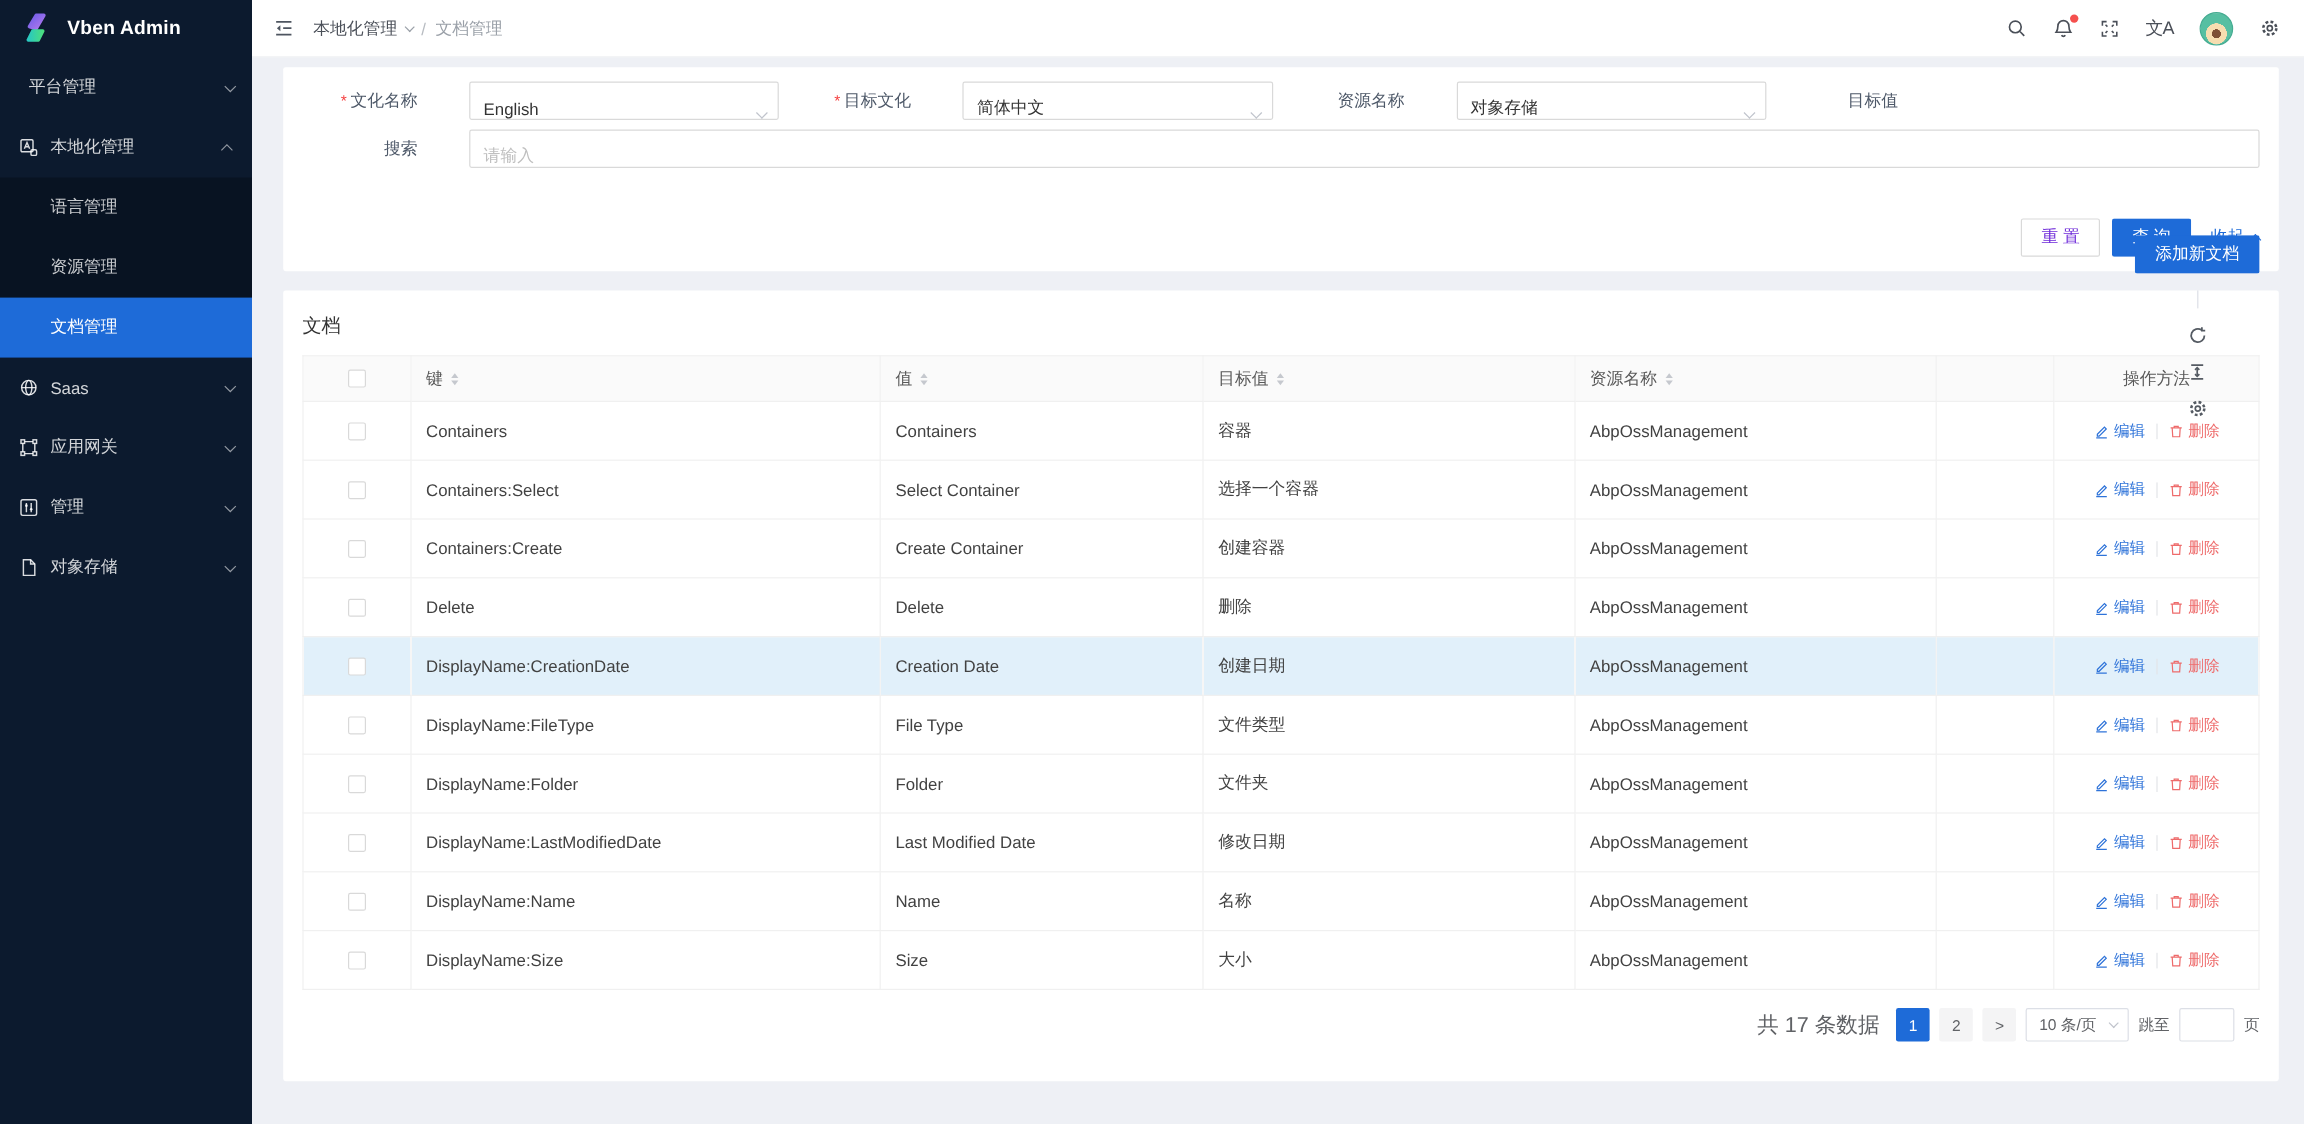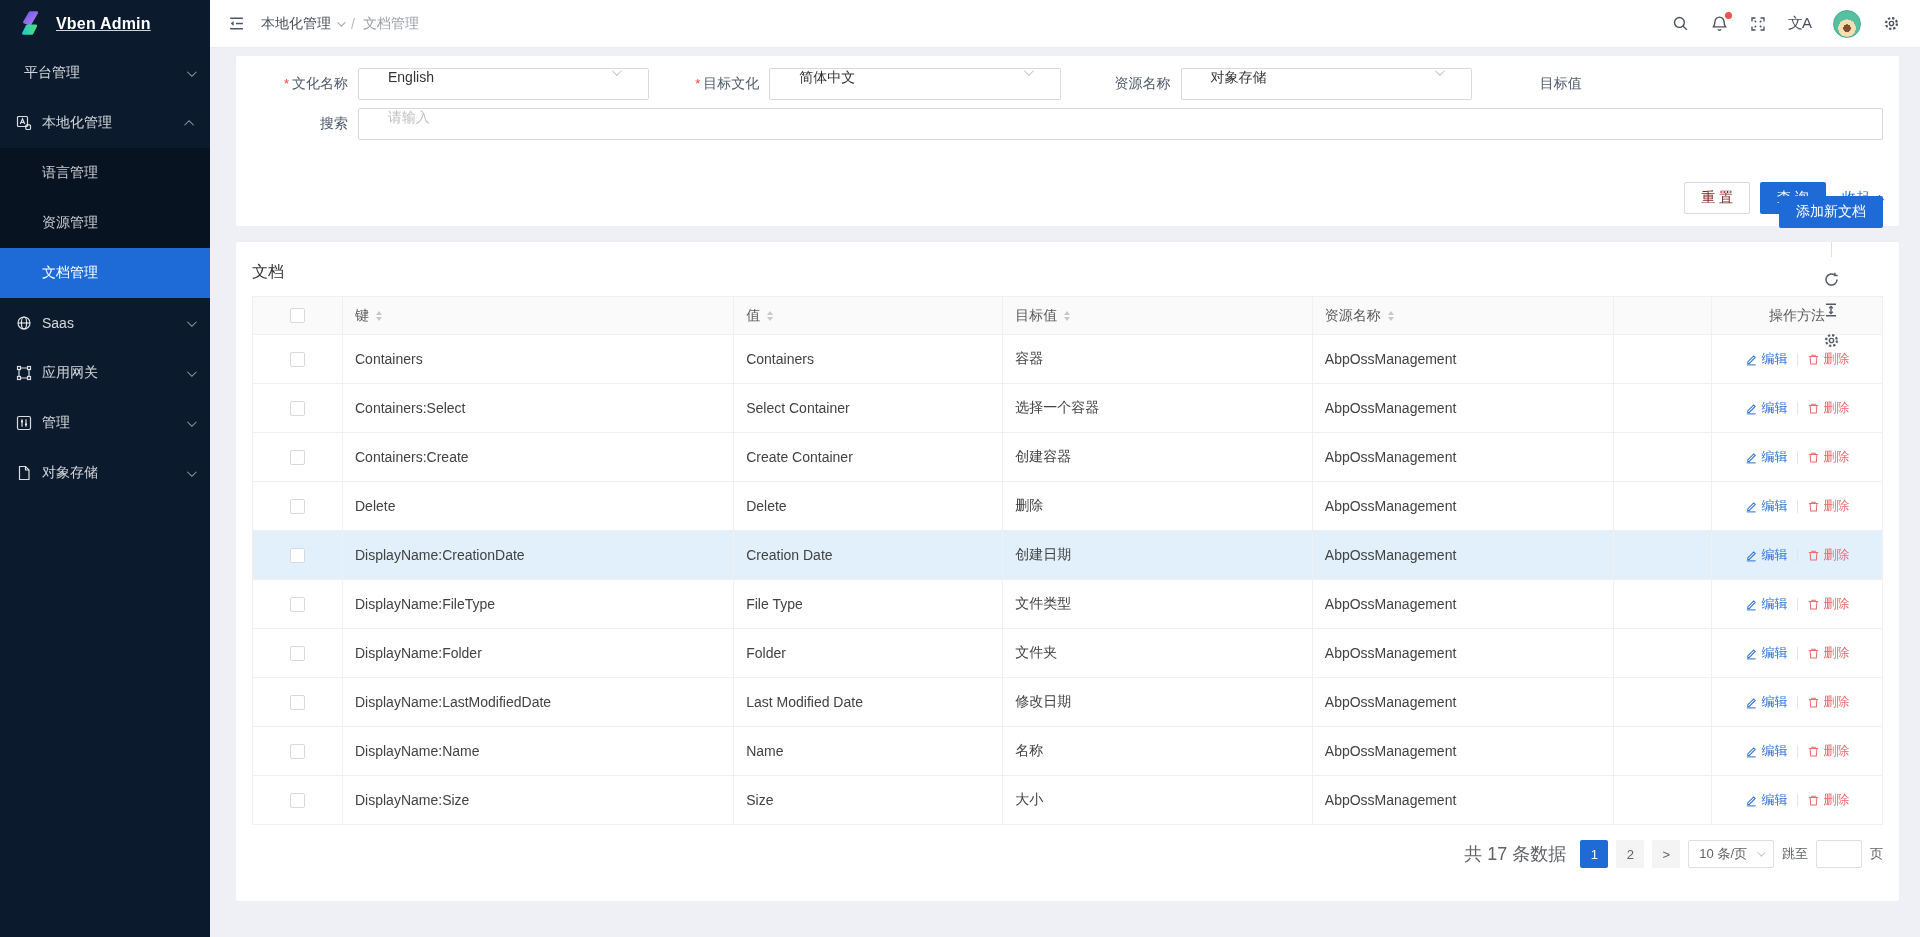--- a/index.html
+++ b/index.html
@@ -2,21 +2,21 @@
 <html><head>
 <meta charset="utf-8">
 <style>
   * { box-sizing: border-box; margin: 0; padding: 0; }
   html, body { width: 1920px; height: 937px; overflow: hidden; }
   body { font-family: "Liberation Sans", "DejaVu Sans", sans-serif; background: #eef0f5; font-size: 14px; }
   .app { display: flex; width: 1920px; height: 937px; }
 
   
   .sidebar { width: 210px; min-width: 210px; background: #0c1a2e; color: rgba(255,255,255,.82); display: flex; flex-direction: column; }
-  .logo-row { height: 48px; display: flex; align-items: center; padding-left: 16px; gap: 10px; text-decoration: underline; }
+  .logo-row { height: 48px; display: flex; align-items: center; padding-left: 16px; gap: 10px; }
   .logo-mark { width: 30px; height: 30px; }
   .brand { color: #fff; font-weight: bold; font-size: 16px; letter-spacing: .2px; }
   .menu { flex: 1; }
   .menu-item { height: 50px; display: flex; align-items: center; padding: 0 16px; cursor: pointer; font-size: 14px; }
   .menu-item .mi-icon { width: 16px; height: 16px; margin-right: 10px; display: inline-flex; color: rgba(255,255,255,.85); }
   .menu-item .mi-label { flex: 1; white-space: nowrap; }
   .menu-item.no-icon { padding-left: 24px; }
   .chev { width: 7px; height: 7px; border-right: 1.5px solid currentColor; border-bottom: 1.5px solid currentColor; display: inline-block; }
   .chev.down { transform: rotate(45deg) translateY(-2px); }
   .chev.up { transform: rotate(-135deg) translateY(-2px); }
@@ -46,29 +46,29 @@
   .card { background: #fff; border-radius: 2px; }
 
   
   .filter-card { padding: 12px 16px 12px; }
   .filter-grid { display: grid; grid-template-columns: repeat(4, 1fr); column-gap: 14px; row-gap: 8px; }
   .f-item { display: flex; align-items: center; min-width: 0; }
   .f-item.wide { grid-column: 1 / 5; }
   .f-label { width: 96px; min-width: 96px; text-align: right; margin-right: 10px; color: #4e5969; font-size: 14px; white-space: nowrap; }
   .req::before { content: "*"; color: #f53f3f; margin-right: 3px; font-size: 13px; }
   .select, .text-input { flex: 1; height: 32px; border: 1px solid #d9d9d9; border-radius: 2px; background: #fff;
-           display: flex; align-items: flex-start; padding: 0 29px; font-size: 14px; color: #333; min-width: 0; }
+           display: flex; align-items: flex-end; padding: 0 11px; font-size: 14px; color: #333; min-width: 0; margin-left: 33px; }
   .select { justify-content: space-between; cursor: pointer; }
   .select .chev { color: #c0c4cc; margin-left: 8px; }
   .select.disabled { background: #f5f7fa; color: #c0c4cc; cursor: not-allowed; }
   .placeholder { color: #bfbfbf; }
   .text-input { cursor: text; }
   .filter-actions { display: flex; justify-content: flex-end; align-items: center; gap: 10px; margin-top: 42px; }
   .btn { height: 32px; padding: 0 16px; border-radius: 2px; font-size: 14px; display: inline-flex; align-items: center; cursor: pointer; border: 1px solid transparent; }
-  .btn-default { background: #fff; border-color: #d9d9d9; color: #7f1d1d; }
+  .btn-default { background: #fff; border-color: #d9d9d9; color: #6d28d9; }
   .btn-primary { background: #1e6bd8; color: #fff; }
   .link-collapse { color: #1e6bd8; font-size: 14px; display: inline-flex; align-items: center; gap: 6px; cursor: pointer; margin-left: 6px; }
   .link-collapse .chev { transform: rotate(-135deg) translate(-1px,-1px); }
 
   
   .table-card { margin-top: 16px; padding: 8px 16px 17px; }
   .table-head-row { display: flex; align-items: center; height: 44px; }
   .table-title { font-size: 16px; color: #333; }
   .table-tools { margin-left: auto; display: flex; align-items: center; gap: 14px; color: #555b63; flex-direction: column; }
   .tool-divider { width: 1px; height: 15px; background: #dcdfe6; }

